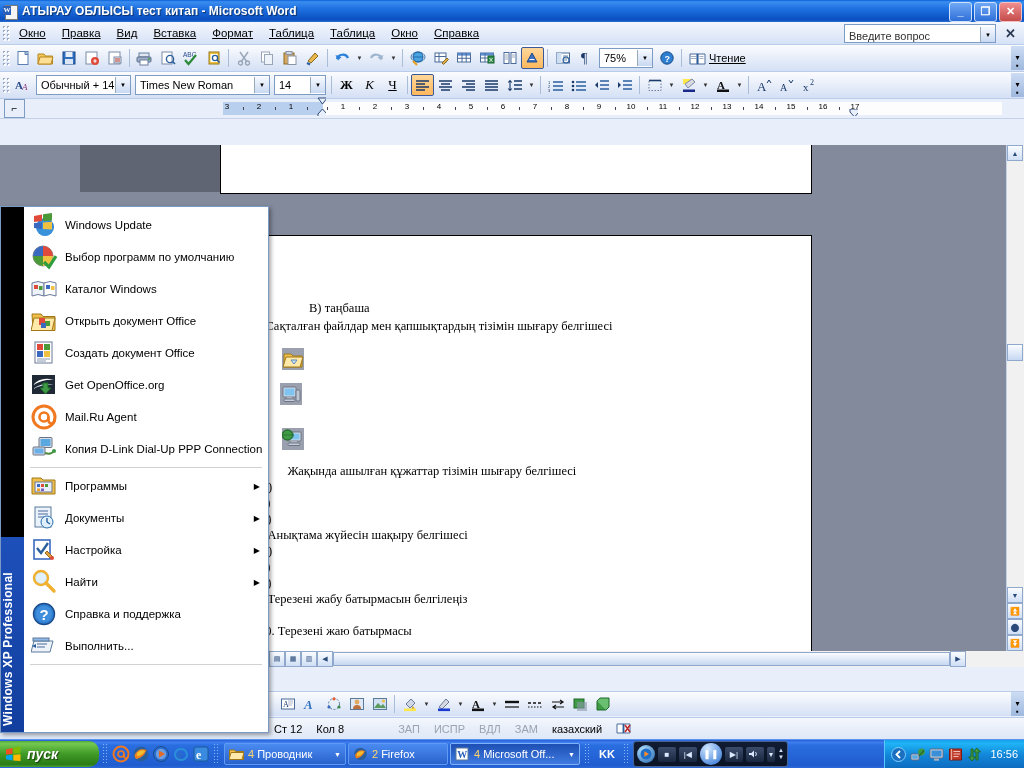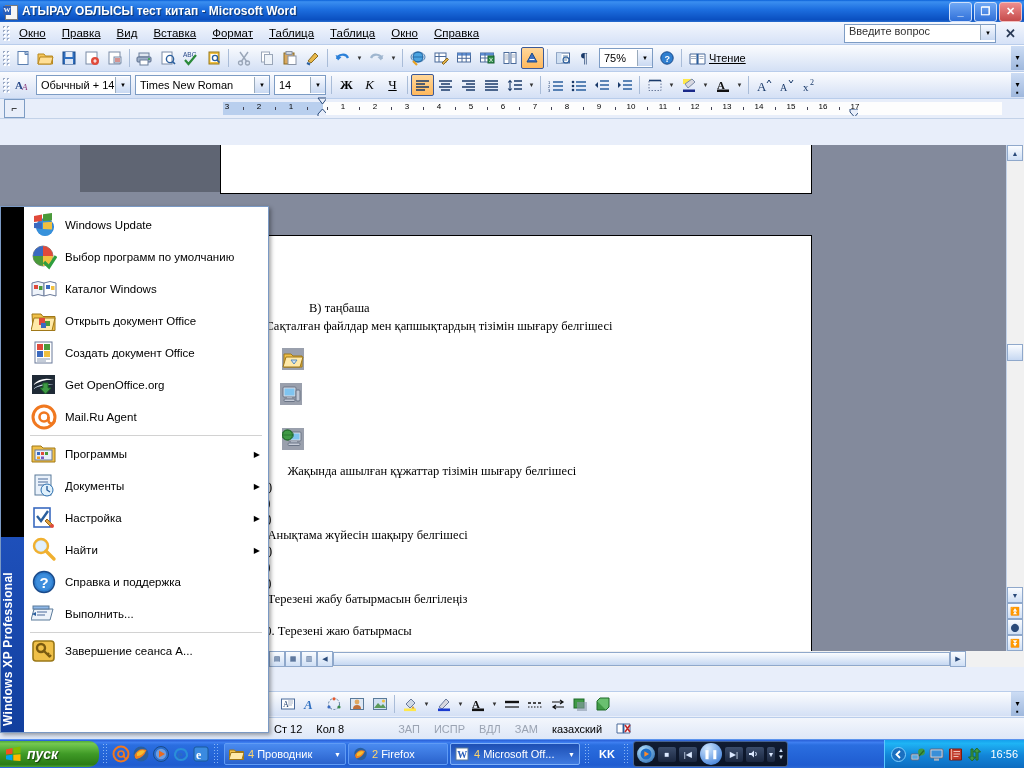--- a/index.html
+++ b/index.html
@@ -31,21 +31,21 @@
   .win-btn span{line-height:1;position:relative;top:-1px;}
 
   
   .menurow{height:22px;background:linear-gradient(to bottom,#f4f7fd,#d6e2f7);display:flex;align-items:center;
      position:relative;border-bottom:1px solid #b9cdeb;}
   .gripdots{width:9px;height:16px;margin-left:2px;background-image:radial-gradient(#fff 40%,transparent 41%),
      radial-gradient(#9aa9c4 40%,transparent 41%);background-size:4px 4px;background-position:1px 1px,0 0;flex:none;}
   .menuitem{padding:3px 8px;font-size:11.5px;color:#000;white-space:nowrap;font-family:"Liberation Sans",sans-serif;}
   .menuitem u{text-decoration:underline;}
   .askbox{position:absolute;right:28px;top:2px;width:150px;height:17px;background:#fff;border:1px solid #7d9cc4;
-     display:flex;align-items:flex-start;}
+     display:flex;align-items:flex-end;}
   .askbox .txt{padding-left:4px;font-size:11px;color:#333;flex:1;overflow:hidden;white-space:nowrap;}
   .askbox .arrow{width:14px;height:15px;background:linear-gradient(to bottom,#f6f9ff,#c9d9f2);
      border-left:1px solid #9ab;display:flex;align-items:center;justify-content:center;font-size:6px;}
   .askclose{position:absolute;right:8px;top:4px;font-size:13px;font-weight:bold;color:#2a3a55;}
 
   
   .toolbar{height:26px;background:linear-gradient(to bottom,#fbfcfe,#d4e0f5);display:flex;align-items:center;
      border-bottom:1px solid #b9cdeb;position:relative;}
   .tb-sep{width:1px;height:18px;background:#a9bcd8;margin:0 3px;flex:none;}
   .tbtn{width:23px;height:22px;display:flex;align-items:center;justify-content:center;flex:none;position:relative;}
@@ -861,20 +861,32 @@
     <div class="sm-item">
       <span class="ic">
         <svg width="26" height="26">
             <circle cx="13" cy="13" r="11" fill="none" stroke="#f07820" stroke-width="3"></circle>
         <circle cx="13" cy="13" r="4.5" fill="none" stroke="#f07820" stroke-width="2.6"></circle>
         <path d="M17.5 13 v4 a3 3 0 0 0 6 -1" fill="none" stroke="#f07820" stroke-width="2.6"></path>
           </svg></span>
       <span class="lbl">Mail.Ru Agent</span>
     </div>
 
+    <div class="sm-item">
+      <span class="ic">
+        <svg width="26" height="26">
+            <rect x="8" y="1.5" width="13" height="10" rx="1" fill="#d8dde6" stroke="#6a7486"></rect>
+        <rect x="9.5" y="3" width="10" height="7" fill="#5aa8e0"></rect>
+        <rect x="2" y="11" width="12" height="8" rx="1" fill="#cfd6e2" stroke="#6a7486"></rect>
+        <rect x="3.5" y="12.5" width="9" height="5" fill="#6ab0e8"></rect>
+        <path d="M14 17 q6 2 9 -2" stroke="#4a8a3a" stroke-width="2" fill="none"></path>
+        <circle cx="23" cy="15" r="2" fill="#3f9a45"></circle>
+          </svg></span>
+      <span class="lbl">Копия D-Link Dial-Up PPP Connection</span>
+    </div>
 
     <div class="sm-sep"></div>
 
     <div class="sm-item">
       <span class="ic">
         <svg width="26" height="26">
             <path d="M1 5 h9 l2 2 h12 v14 h-23 Z" fill="#f0c048" stroke="#a07818"></path>
         <rect x="4" y="9" width="17" height="10" fill="#e8eefa" stroke="#6a7a9a"></rect>
         <rect x="6" y="11" width="3" height="3" fill="#3a6ac0"></rect>
             <rect x="10" y="11" width="3" height="3" fill="#e04a3a"></rect>
@@ -937,29 +949,20 @@
             <path d="M3 8 h19 l-3 11 h-19 Z" fill="#eef3fa" stroke="#5a7a9a"></path>
         <path d="M6 11 h10 M6 14 h8" stroke="#4a6a9a" stroke-width="1.2"></path>
         <path d="M1 13 L5 11 L5 15 Z" fill="#2a5f9e"></path>
         <rect x="2" y="5" width="16" height="3" fill="#8fb8e8" stroke="#5a7a9a"></rect>
           </svg></span>
       <span class="lbl">Выполнить...</span>
     </div>
 
     <div class="sm-sep"></div>
 
-    <div class="sm-item">
-      <span class="ic">
-        <svg width="26" height="26">
-            <rect x="2" y="3" width="21" height="20" rx="3" fill="#f0c048" stroke="#9a7818" stroke-width="1.6"></rect>
-        <circle cx="10" cy="10" r="4" fill="none" stroke="#7a5a10" stroke-width="2.4"></circle>
-        <path d="M12 12 L19 19 M16 17 L18 15 M18 19 L20 17" stroke="#7a5a10" stroke-width="2.4" fill="none"></path>
-          </svg></span>
-      <span class="lbl">Завершение сеанса А...</span>
-    </div>
 
   </div>
 </div>
 
 <div id="taskbar">
   <div class="startbtn">
     <span class="logo">
       <svg width="17" height="17">
           <path d="M1 3.5 L7.5 2 L7.5 7.8 L1 8.6 Z" fill="#f25022"></path>
       <path d="M8.3 1.8 L15.5 0.5 L15.5 7.3 L8.3 7.8 Z" fill="#7fba00"></path>

